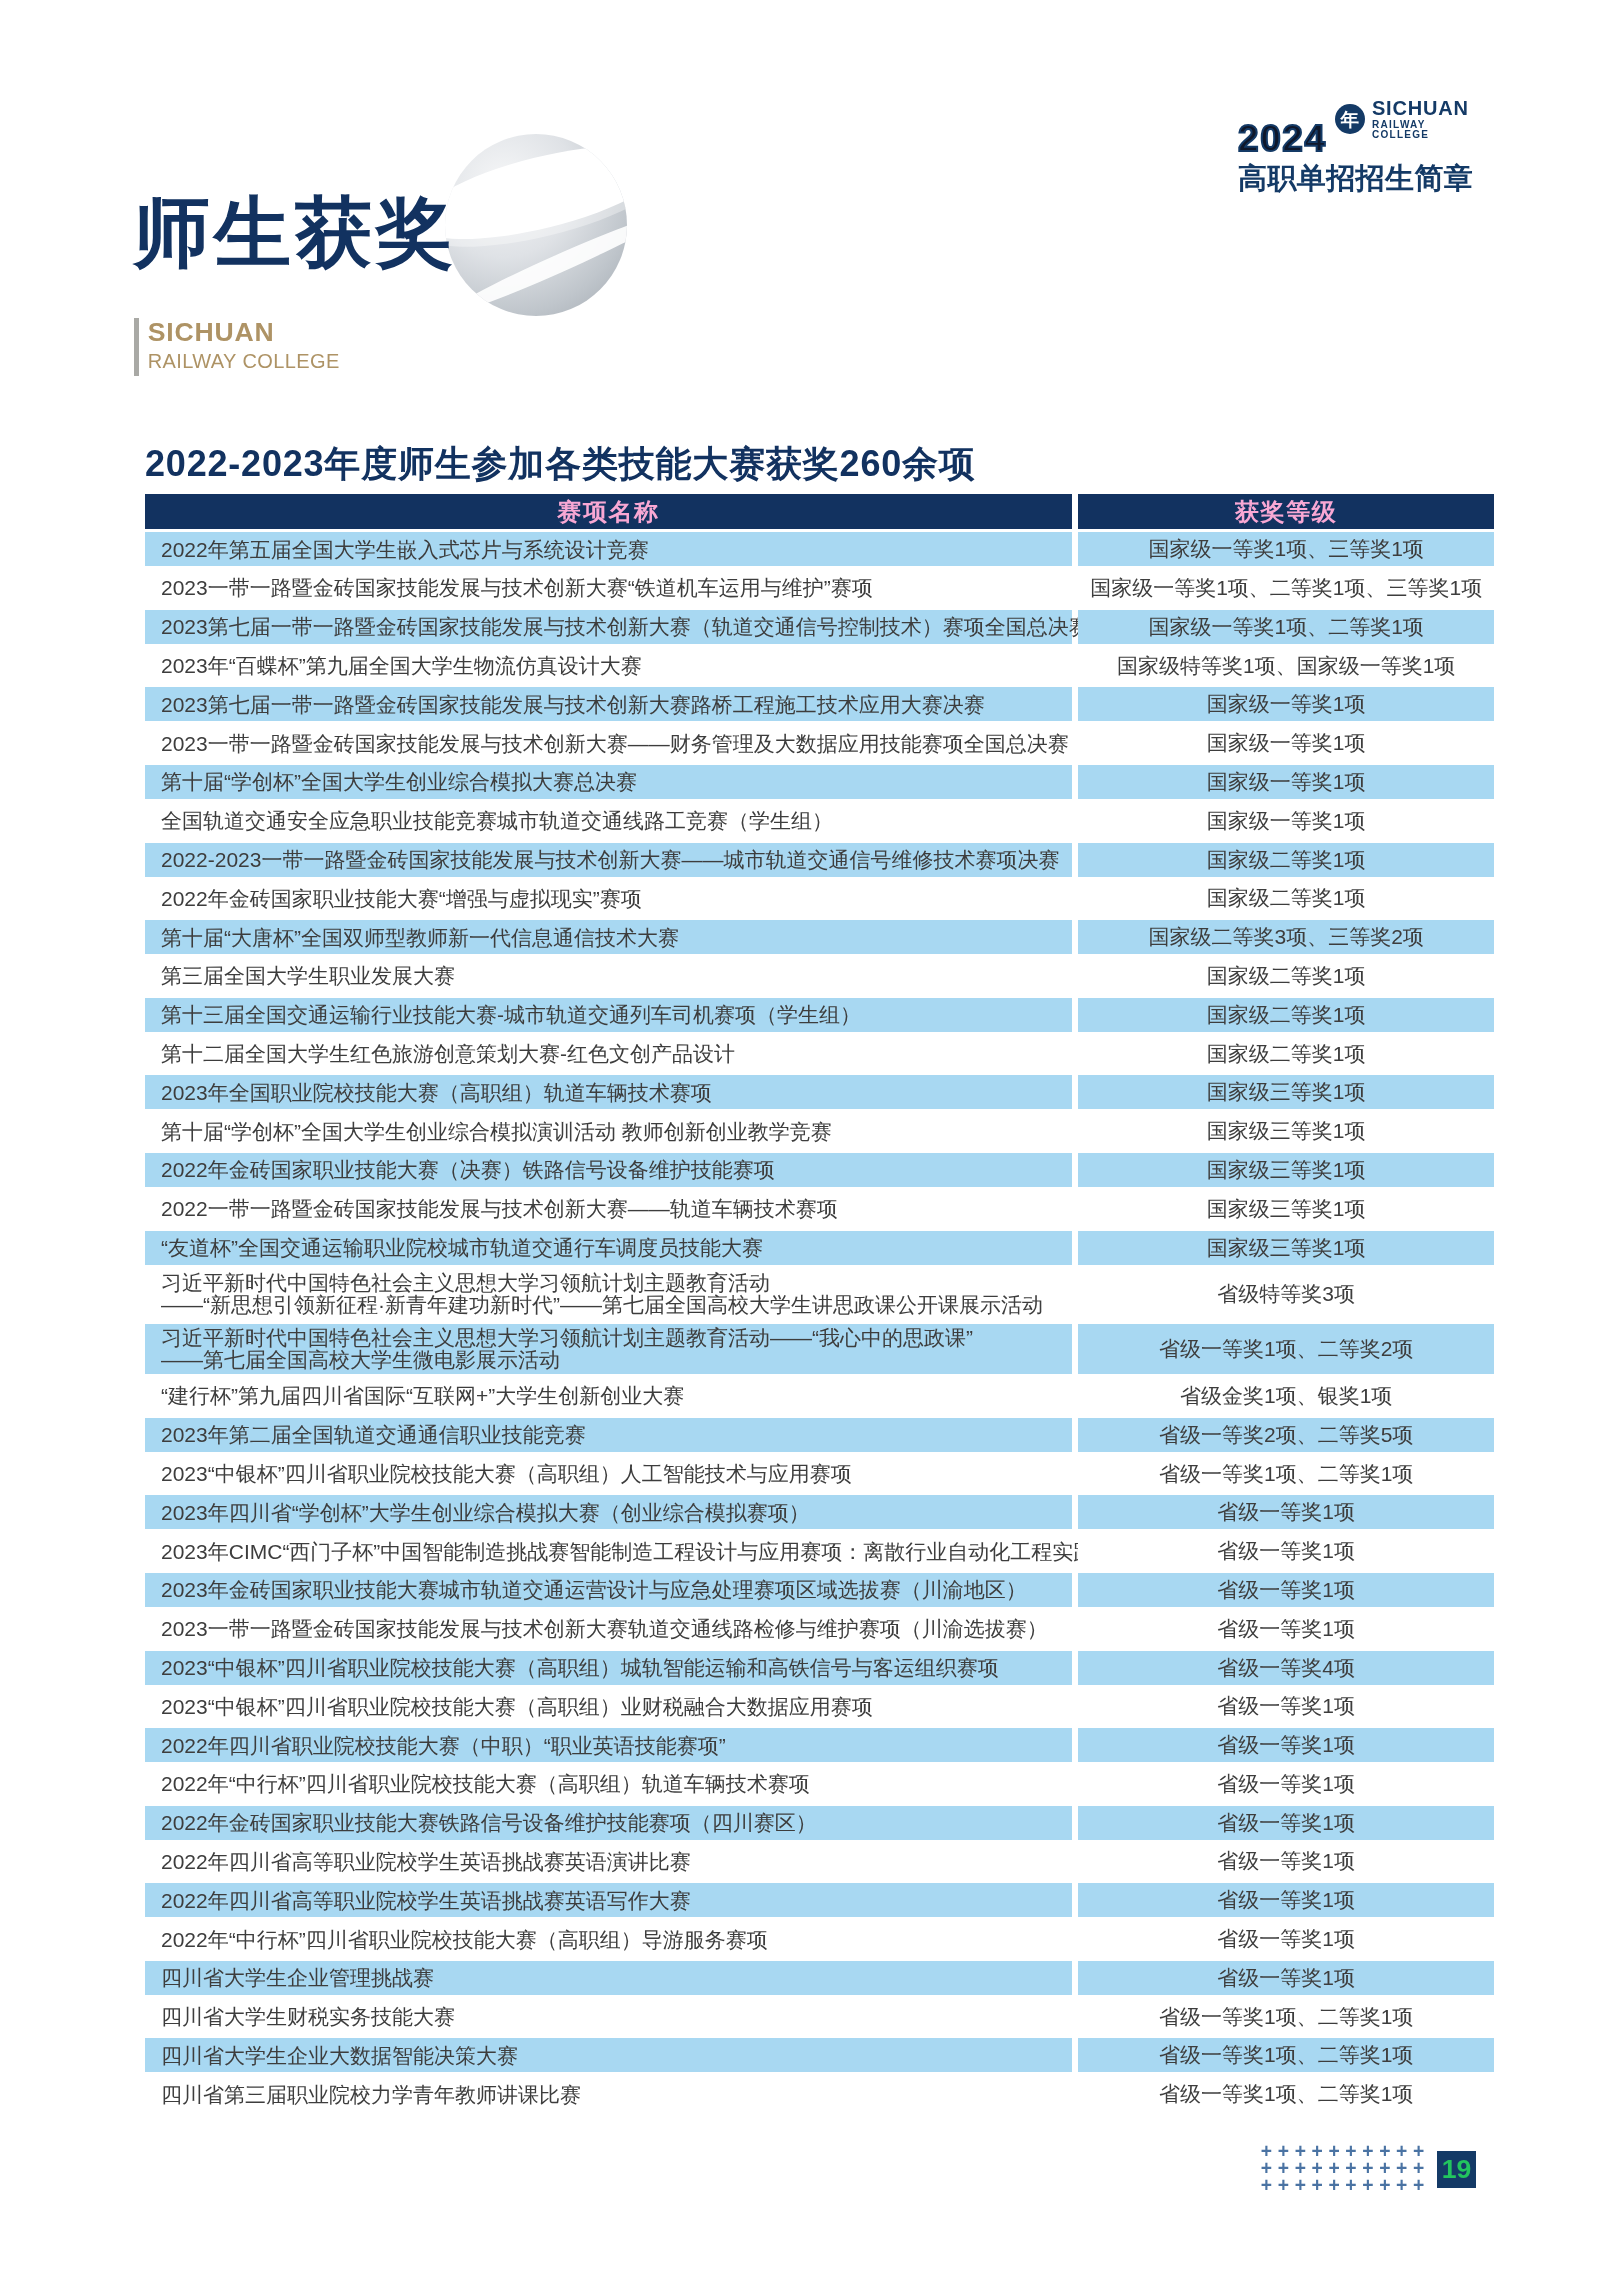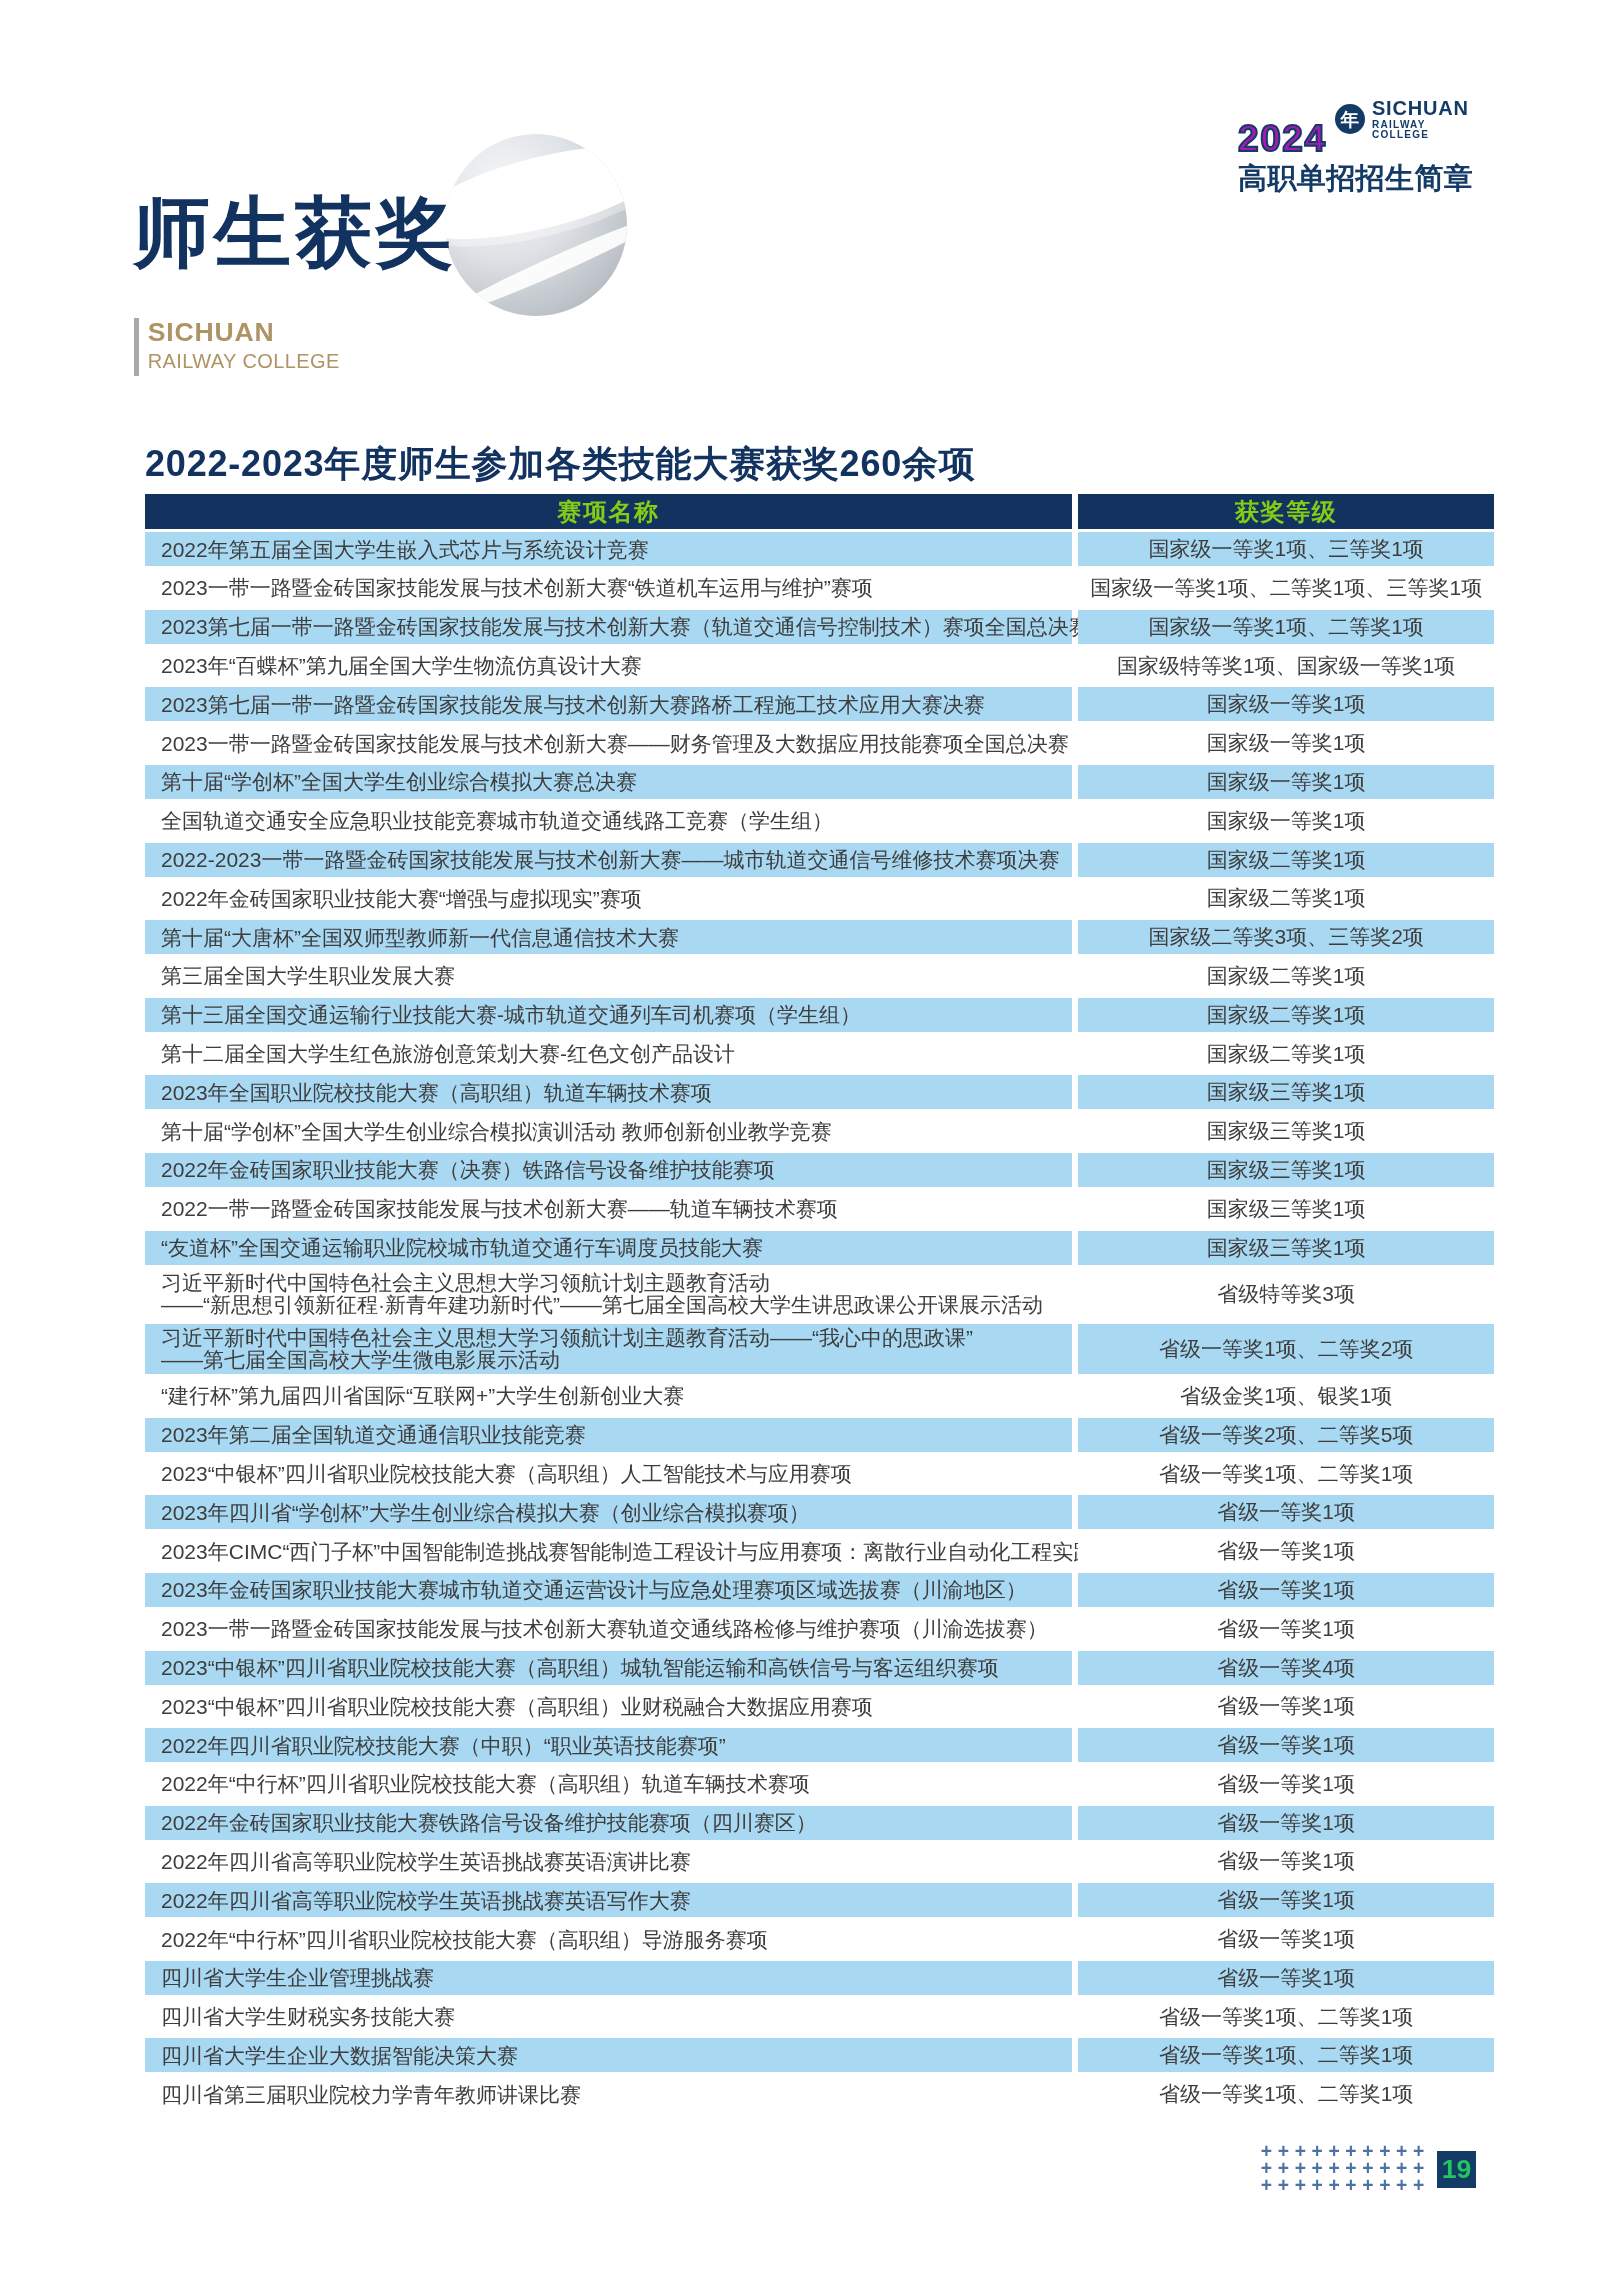--- a/index.html
+++ b/index.html
@@ -15,21 +15,21 @@
   body{
     position:relative;
     background:#ffffff;
     font-family:"Liberation Sans","DejaVu Sans",sans-serif;
     overflow:hidden;
   }
   
   .masthead{position:absolute;left:1238px;top:81px;width:233px;}
   .masthead-row1{display:flex;align-items:center;}
   .mast-year{
-    font-size:37px;font-weight:bold;color:#a21caf;
+    font-size:37px;font-weight:bold;color:#0f172a;
     -webkit-text-stroke:2px var(--navy2);
     letter-spacing:1.6px;line-height:1;margin-top:39px;
   }
   .mast-year-circle{
     width:30px;height:30px;border-radius:50%;background:var(--navy2);
     color:#fff;font-size:18.5px;font-weight:bold;
     display:flex;align-items:center;justify-content:center;
     margin-left:8px;flex:0 0 auto;
   }
   .mast-brand{margin-left:7.2px;line-height:1;}
@@ -69,21 +69,21 @@
   .table-title{
     position:absolute;left:145px;top:440px;width:1349px;
     text-align:left;font-size:36px;font-weight:bold;color:var(--navy);
     letter-spacing:0.8px;white-space:nowrap;
   }
   .award-table{position:absolute;left:145px;top:494px;width:1349px;}
   .trow{display:flex;margin-bottom:4.8px;}
   .cell-name{width:927px;flex:0 0 auto;}
   .cell-award{flex:1 1 auto;margin-left:6.4px;display:flex;align-items:center;justify-content:center;}
   .thead .cell-name,.thead .cell-award{
-    background:var(--navy);color:#84cc16;height:35px;
+    background:var(--navy);color:#f9a8d4;height:35px;
     display:flex;align-items:center;justify-content:center;
     font-size:24px;font-weight:bold;letter-spacing:1.6px;
   }
   .thead{margin-bottom:3.2px;}
   .trow.data{min-height:34px;}
   .trow.data .cell-name{
     display:flex;flex-direction:column;justify-content:center;
     padding-left:16px;font-size:21px;color:var(--text);
     line-height:23px;white-space:nowrap;
   }

